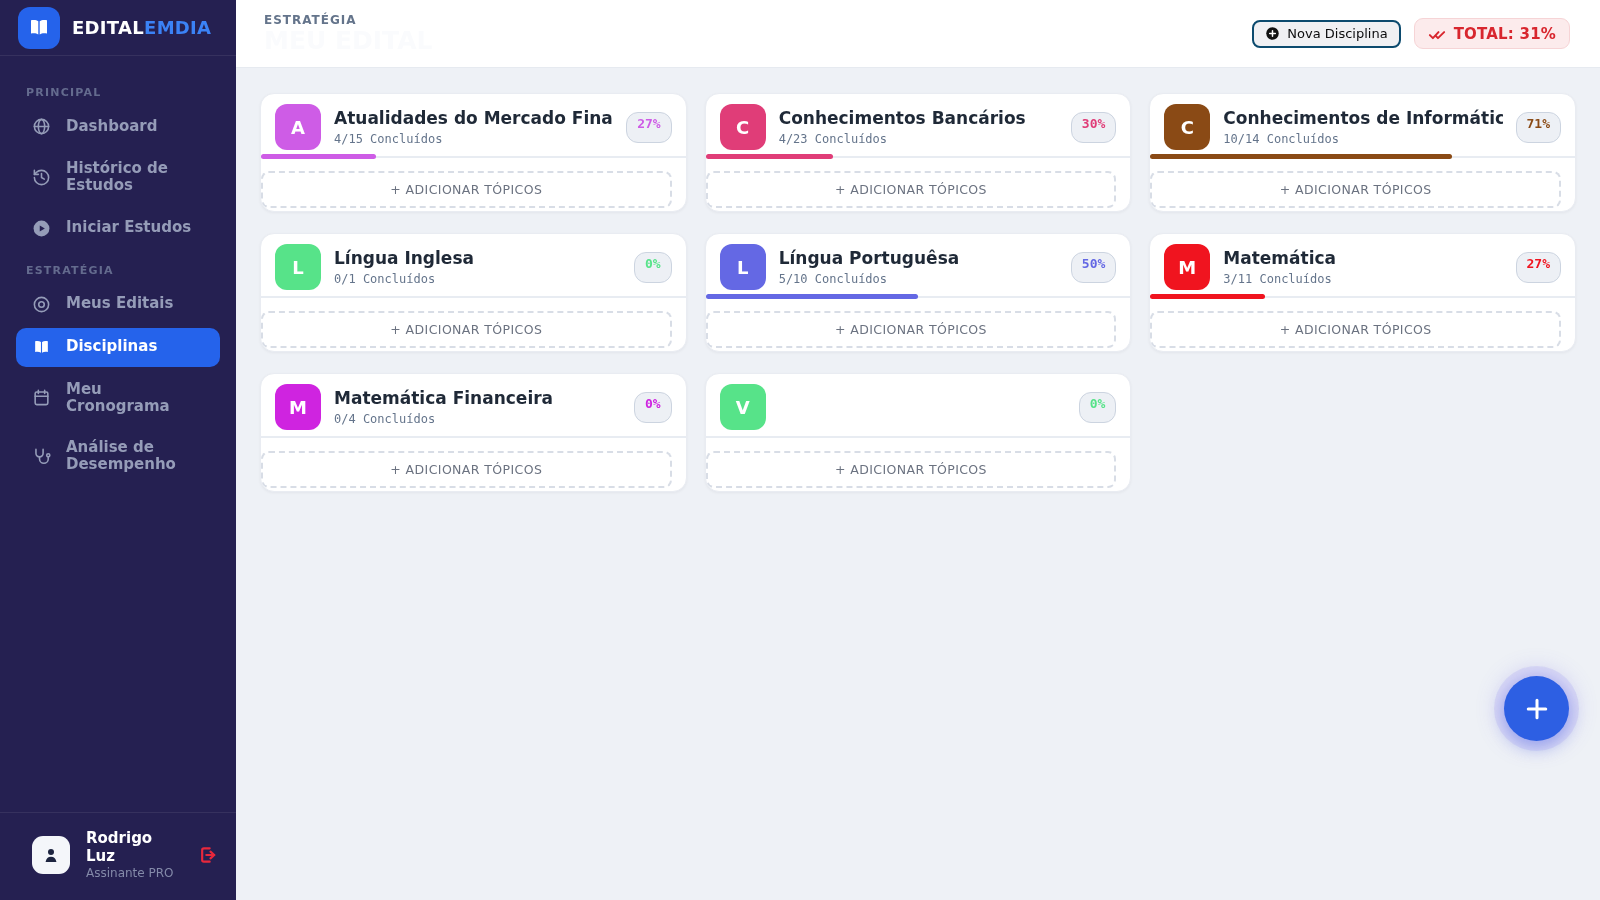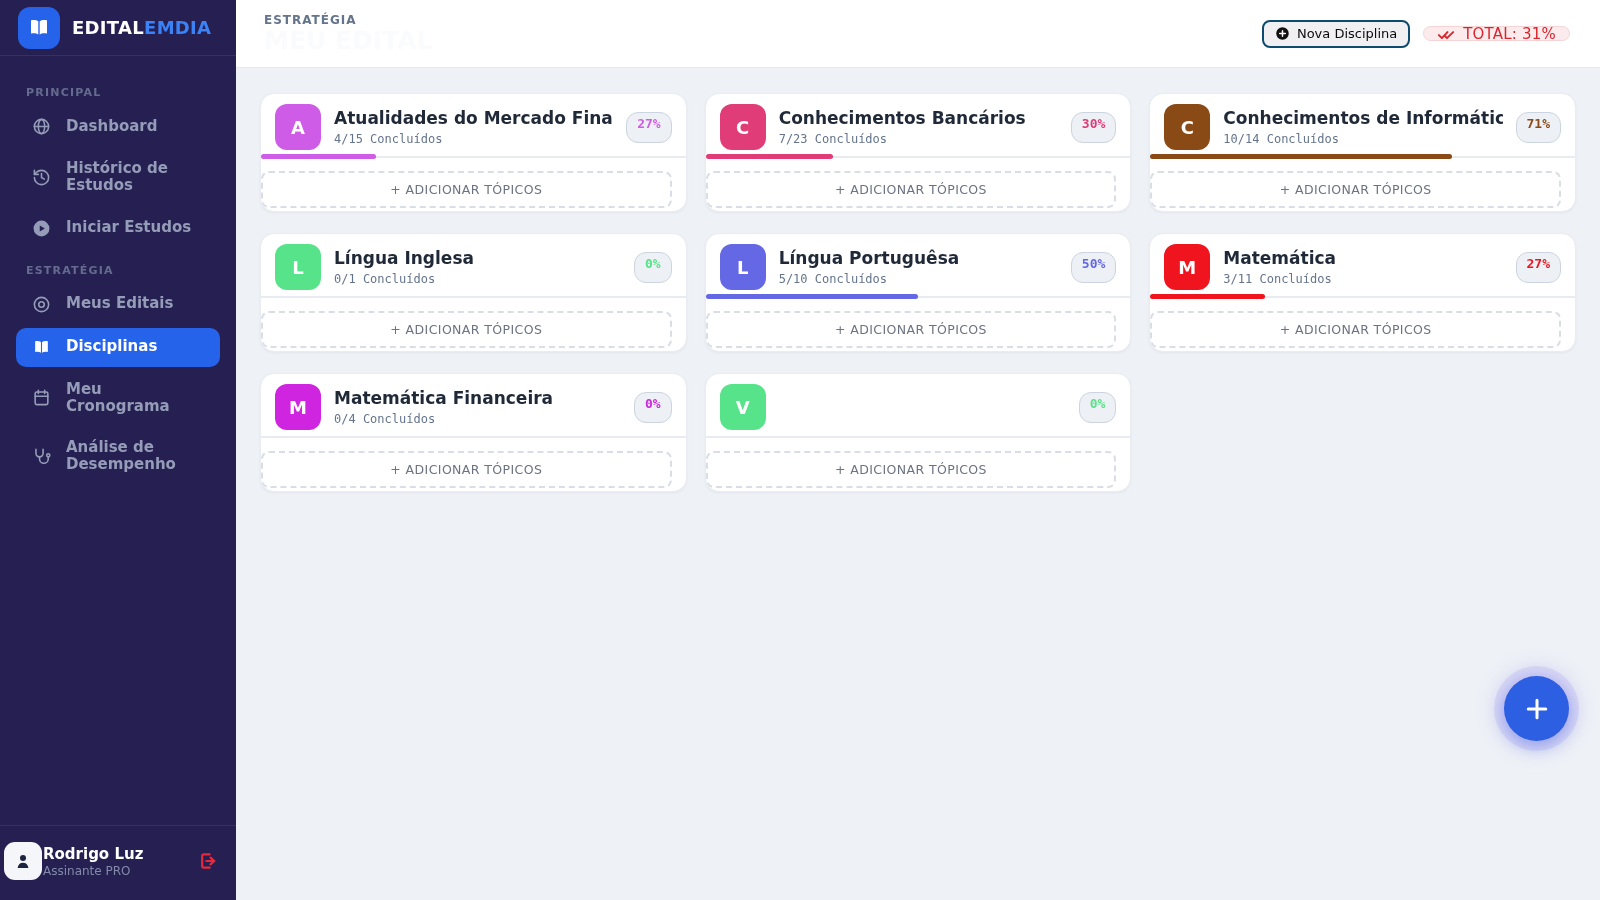--- a/index.html
+++ b/index.html
@@ -43,22 +43,22 @@
     margin: 4px 16px; padding: 10px 16px;
     border-radius: 10px; cursor: pointer;
     color: #959cb8; font-size: 15px; font-weight: 600;
     line-height: 1.15;
   }
   .nav-item .nico { width: 19px; height: 19px; flex: 0 0 auto; display: flex; }
   .nav-item.active { background: #2563eb; color: #ffffff; }
 
   .user-row {
     border-top: 1px solid rgba(255,255,255,0.08);
-    padding: 16px 18px 20px 4px;
-    display: flex; align-items: center; gap: 1px;
+    padding: 16px 18px 20px 32px;
+    display: flex; align-items: center; gap: 16px;
   }
   .user-avatar {
     width: 38px; height: 38px; border-radius: 11px; background: #f4f6fa;
     color: #1d2440; display: flex; align-items: center; justify-content: center;
     flex: 0 0 auto;
   }
   .user-name { font-size: 15px; font-weight: 700; color: #ffffff; line-height: 1.2; }
   .user-plan { font-size: 12px; color: #848aa9; margin-top: 1px; }
   .logout-btn {
     margin-left: auto; color: #e8283c; background: none; border: none; cursor: pointer;
@@ -81,22 +81,22 @@
   .topbar-right { margin-left: auto; display: flex; align-items: center; gap: 13px; }
   .new-disc-btn {
     display: flex; align-items: center; gap: 7px;
     background: #f0f0f3; border: 2px solid #0c4a6e; border-radius: 8px;
     padding: 4px 11px; font-family: inherit;
     font-size: 13px; color: #0b0b0d; cursor: pointer; height: 28px;
   }
   .total-badge {
     display: flex; align-items: center; gap: 8px;
     background: #fcebec; border: 1px solid #f6d4d6; border-radius: 9px;
-    padding: 5px 13px; height: 15px;
-    color: #d8262e; font-weight: 400; font-size: 15px; letter-spacing: .2px;
+    padding: 5px 13px; height: 31px;
+    color: #d8262e; font-weight: 700; font-size: 15px; letter-spacing: .2px;
   }
 
   .content {
     flex: 1 1 auto; padding: 25px 24px;
     display: grid; grid-template-columns: repeat(3, 1fr);
     gap: 21px 18px; align-content: start;
   }
 
   
   .card {
@@ -322,21 +322,21 @@
         <div class="card-foot">
           <button class="add-topics">+ ADICIONAR TÓPICOS</button>
         </div>
       </article>
 
       <article class="card" style="--accent: #e03d78; --pct: 30%;">
         <div class="card-head">
           <div class="avatar">C</div>
           <div class="card-titles">
             <div class="card-title">Conhecimentos Bancários</div>
-            <div class="card-sub">7/23 Concluídos</div>
+            <div class="card-sub">4/23 Concluídos</div>
           </div>
           <div class="pct-badge">30%</div>
         </div>
         <div class="progress">
             <div class="progress-track"></div>
             <div class="progress-fill"></div>
           </div>
         <div class="card-foot">
           <button class="add-topics">+ ADICIONAR TÓPICOS</button>
         </div>

